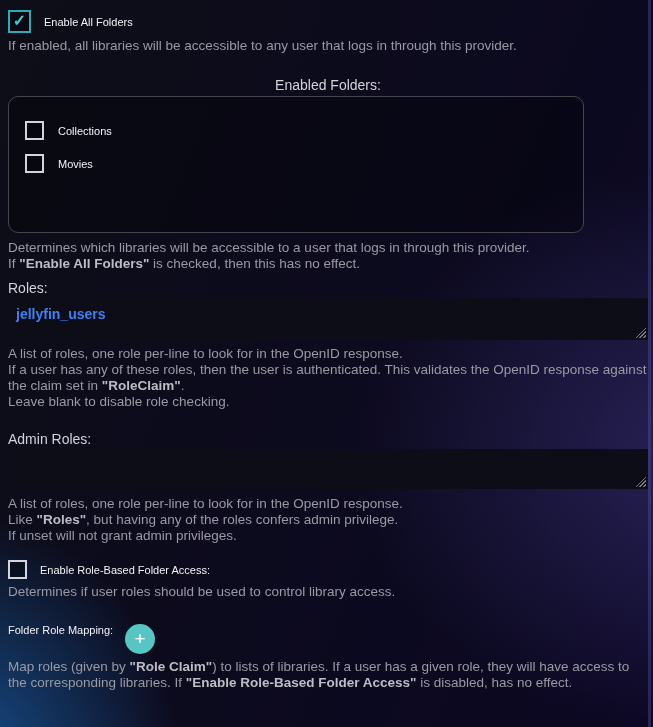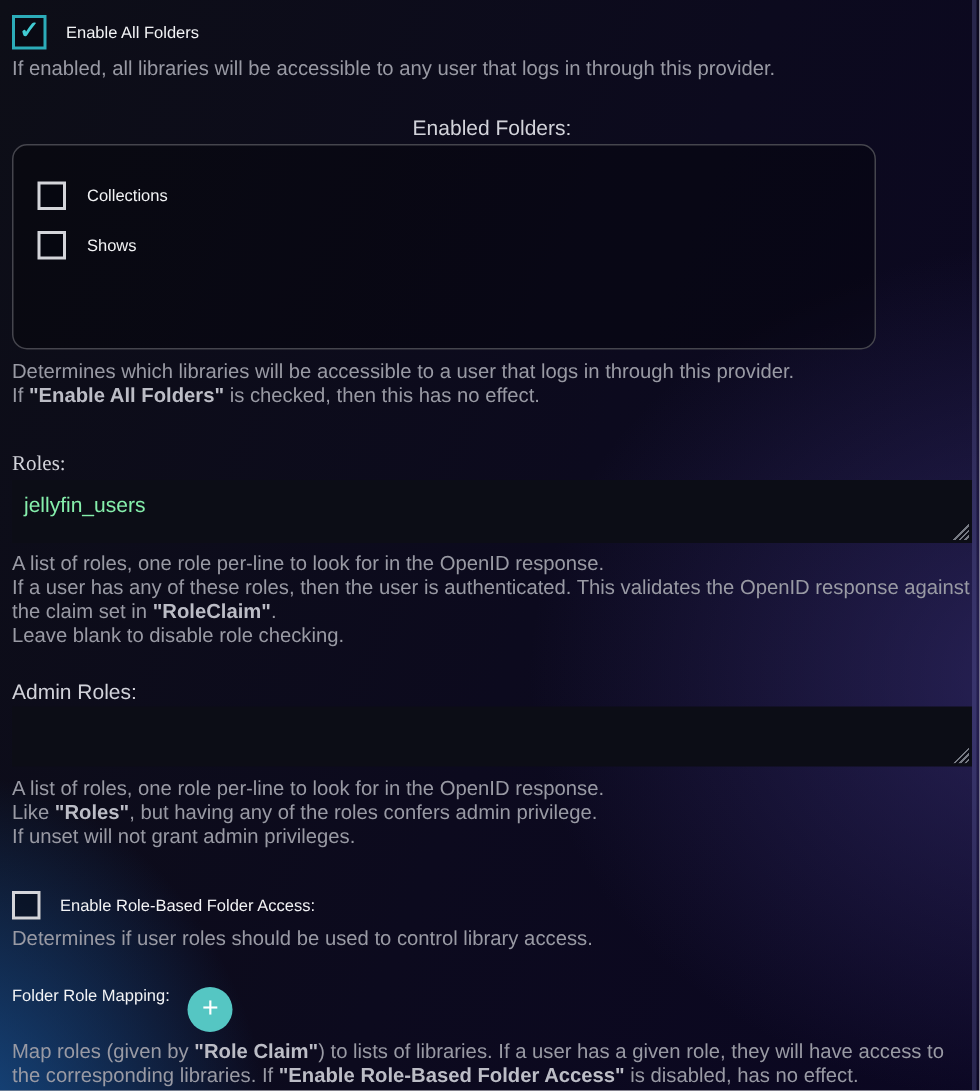--- a/index.html
+++ b/index.html
@@ -40,23 +40,23 @@
     border:1px solid #45454d; border-radius:10px;
     background:rgba(2,3,9,0.38);
     padding:24px 14px 0 16px;
   }
   .folder-row { display:flex; align-items:center; gap:14px; margin-bottom:14px; }
 
   
   .ta-wrap { position:relative; width:640px; margin-top:2px; }
   textarea.ta {
     display:block; width:100%; border:none; outline:none; resize:none;
-    background:#0c0d16; color:#86efac;
+    background:#0c0d16; color:#3b82f6;
     font-family:"Liberation Sans", sans-serif; font-size:14px;
-    padding:8px 8px; line-height:17px;
+    padding:8px 8px; line-height:17px;font-weight:bold;
   }
   .ta-roles { height:42px; }
   .ta-admin { height:40px; }
   .grip {
     position:absolute; right:2px; bottom:2px; width:12px; height:12px;
     clip-path:polygon(100% 0, 100% 100%, 0 100%);
     background:repeating-linear-gradient(135deg,
       rgba(205,210,220,0) 0px, rgba(205,210,220,0) 1.6px,
       rgba(205,210,220,0.55) 1.6px, rgba(205,210,220,0.55) 2.6px);
     cursor:nwse-resize;
@@ -69,25 +69,25 @@
     background:#55c6c3; color:#fff; font-size:19px; line-height:1;
     display:flex; align-items:center; justify-content:center;
     font-family:"Liberation Sans", sans-serif;
   }
   .add-btn span { transform:translateY(-1px); }
 
   
   .desc-1 { margin-top:5px; }
   .lbl-enabled-folders { margin-top:23px;text-align:center; }
   .desc-2 { margin-top:7px; }
-  .lbl-roles { margin-top:30px;font-family:Liberation Serif, serif; }
+  .lbl-roles { margin-top:8px; }
   .desc-3 { margin-top:6px; }
   .lbl-admin { margin-top:21px; }
   .desc-4 { margin-top:7px; }
-  .row-rbfa { margin-top:28px; }
+  .row-rbfa { margin-top:16px; }
   .desc-5 { margin-top:5px; }
   .mapping-row { margin-top:24px; }
   .desc-6 { margin-top:5px; }
 
   
   .scroll-strip {
     position:absolute; top:0; right:2px; width:3px; height:727px;
     background:rgba(105,105,175,0.30);
   }
 </style>
@@ -109,21 +109,21 @@
     <div class="folder-row">
       <div class="checkbox sm">
         
       </div>
       <span class="cb-label">Collections</span>
     </div>
     <div class="folder-row">
       <div class="checkbox sm">
         
       </div>
-      <span class="cb-label">Shows</span>
+      <span class="cb-label">Movies</span>
     </div>
   </div>
   <div class="desc desc-2">
     <div><span>Determines which libraries will be accessible to a user that logs in through this provider.</span></div>
     <div><span>If </span><span class="b">"Enable All Folders"</span><span> is checked, then this has no effect.</span></div>
   </div>
 
   <div class="field-label lbl-roles">Roles:</div>
   <div class="ta-wrap">
     <textarea class="ta ta-roles" spellcheck="false" style="">jellyfin_users</textarea>

